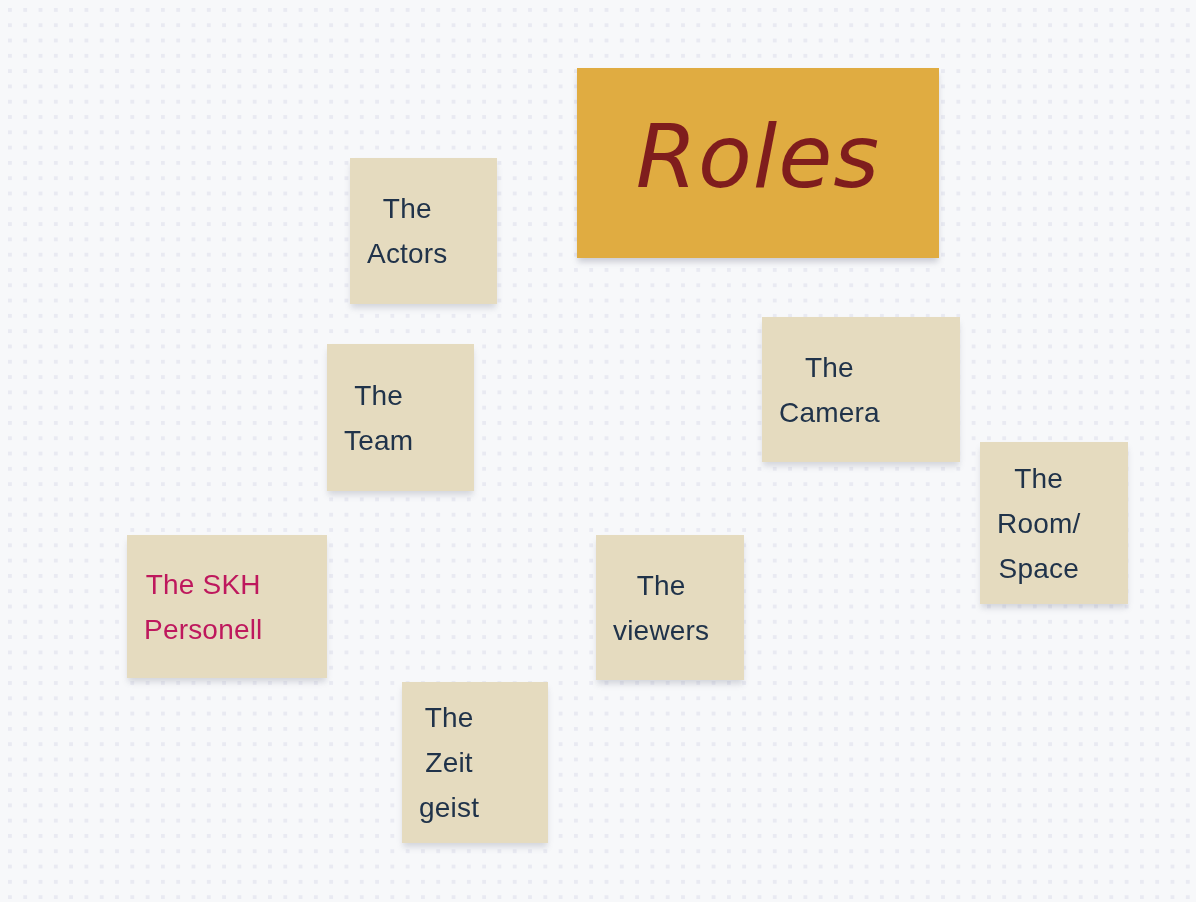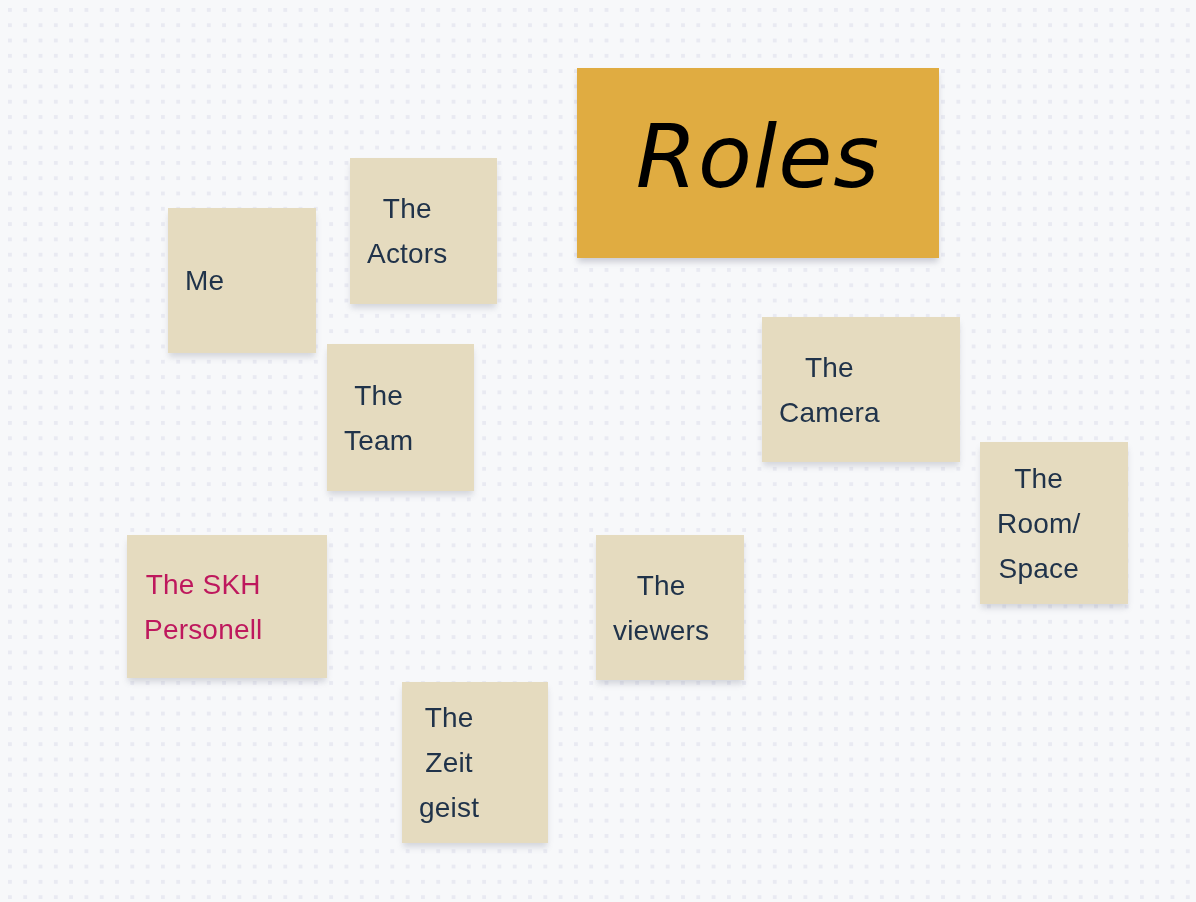--- a/index.html
+++ b/index.html
@@ -45,27 +45,24 @@
     line-height: 45px;
     letter-spacing: 0.2px;
     white-space: pre-line;
   }
 </style>
 </head>
 <body>
 
 <div class="board" style="background-color: rgb(247, 248, 250); background-image: conic-gradient(at 3.4px 3.4px, transparent 270deg, rgb(233, 234, 242) 270deg);">
 
-  <div class="title-card" style="left: 577px; top: 68px; width: 362px; height: 190px; background-color: rgb(224, 172, 65); color: #000000;">
+  <div class="title-card" style="left: 577px; top: 68px; width: 362px; height: 190px; background-color: rgb(224, 172, 65); color: #7f1d1d;">
     <span class="title-text">Roles</span>
   </div>
 
-<div class="sticky" style="left: 168px; top: 208px; width: 148px; height: 145px; background-color: rgb(229, 219, 191); color: rgb(32, 51, 74);">
-      <span class="sticky-label">Me</span>
-    </div>
     <div class="sticky" style="left: 350px; top: 158px; width: 147px; height: 146px; background-color: rgb(229, 219, 191); color: rgb(32, 51, 74);">
       <span class="sticky-label">The
 Actors</span>
     </div>
     <div class="sticky" style="left: 327px; top: 344px; width: 147px; height: 147px; background-color: rgb(229, 219, 191); color: rgb(32, 51, 74);">
       <span class="sticky-label">The
 Team</span>
     </div>
     <div class="sticky" style="left: 762px; top: 317px; width: 198px; height: 145px; background-color: rgb(229, 219, 191); color: rgb(32, 51, 74);">
       <span class="sticky-label">The

